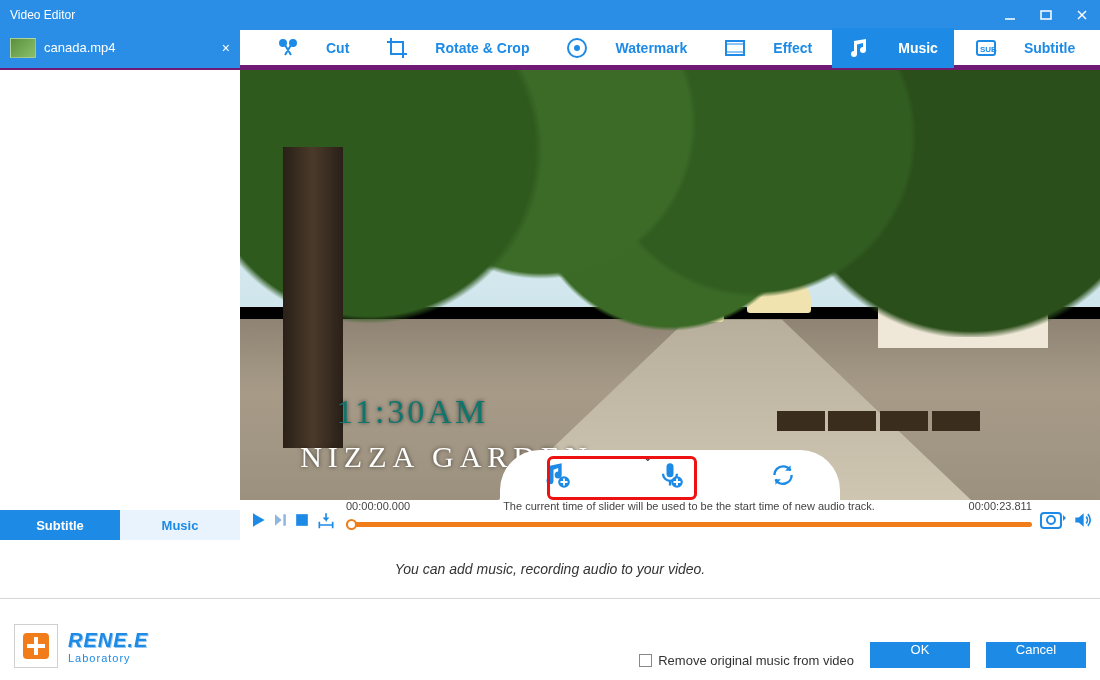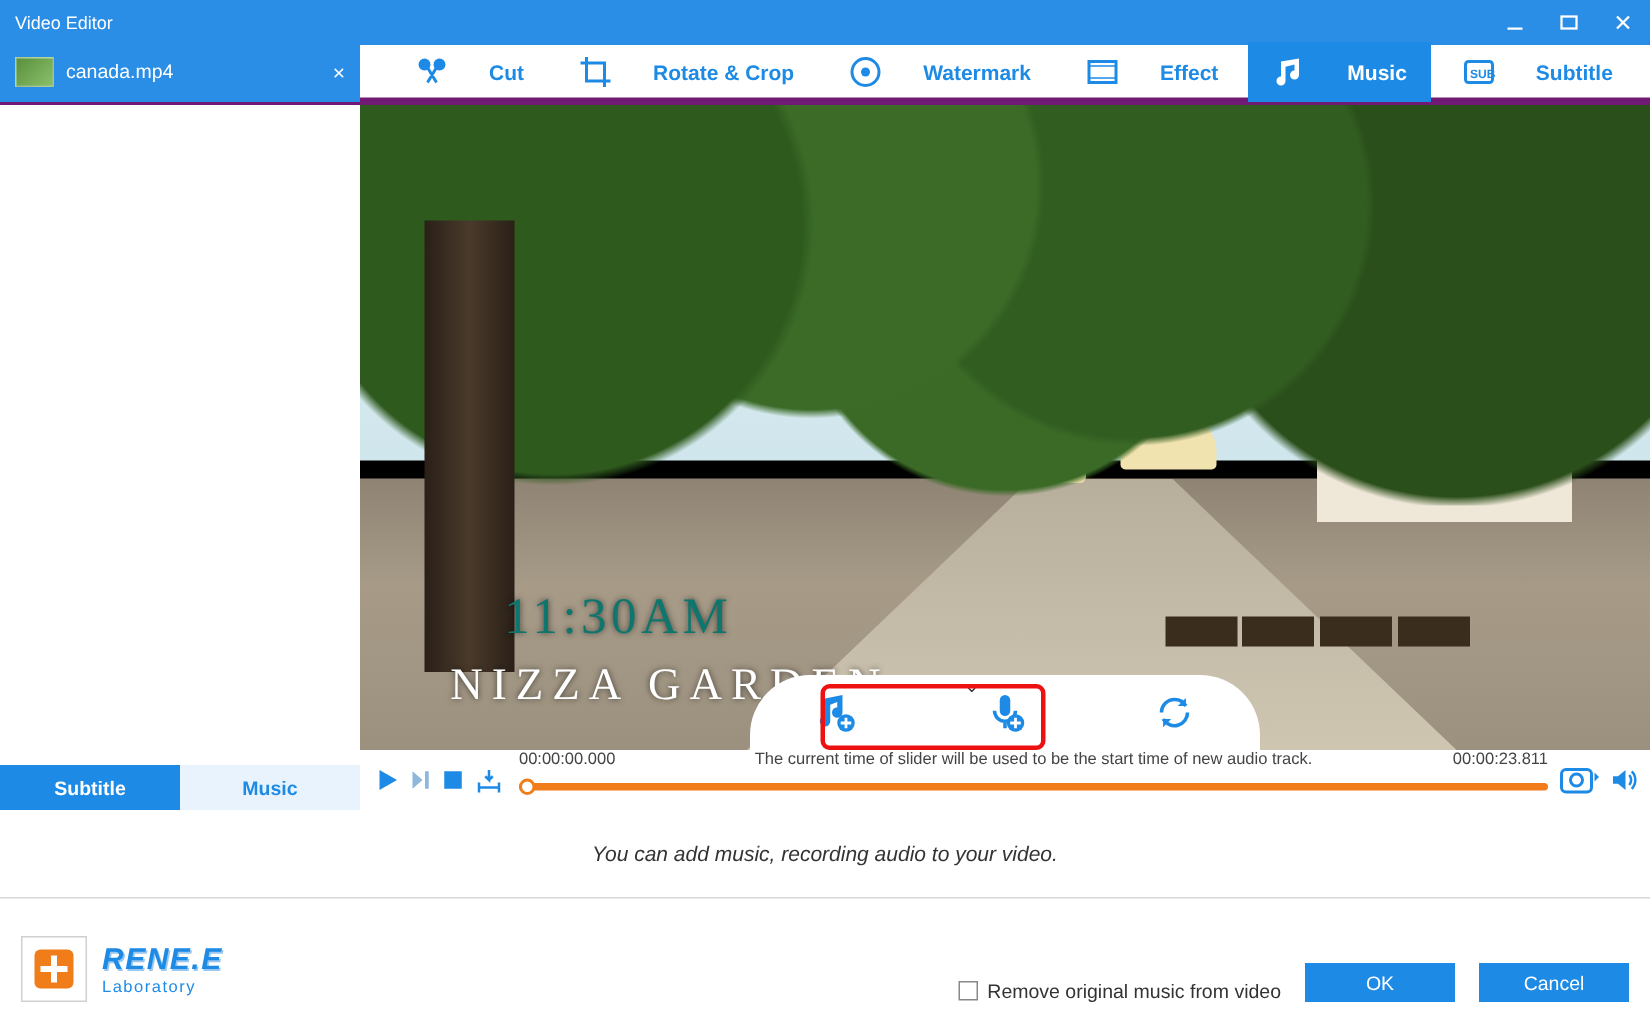--- a/index.html
+++ b/index.html
@@ -86,21 +86,21 @@
   .brand { display:flex; align-items:center; gap:10px; margin-right:auto; }
   .brandicon { width:44px; height:44px; background:#fff; border:1px solid #d0d0d0; display:flex; align-items:center; justify-content:center; position:relative;}
   .brandicon .plus { width:26px; height:26px; background:#f07d1a; border-radius:4px; position:relative;}
   .brandicon .plus::before, .brandicon .plus::after { content:""; position:absolute; background:#fff; }
   .brandicon .plus::before { left:11px; top:4px; width:4px; height:18px; }
   .brandicon .plus::after { top:11px; left:4px; height:4px; width:18px; }
   .brandtext .l1 { color:#1d8be6; font-weight:800; font-style:italic; font-size:20px; letter-spacing:1px; text-shadow:1px 1px 0 #9cc7ef;}
   .brandtext .l2 { color:#1d8be6; font-size:11px; letter-spacing:1px;}
   .chk { display:flex; align-items:center; gap:6px; font-size:13px; color:#333; cursor:pointer;}
   .chkbox { width:13px; height:13px; border:1px solid #888; background:#fff;}
-  .btn { width:100px; height:26px; background:#1d8be6; color:#fff; font-size:13px; display:flex; align-items:center; justify-content:center; cursor:pointer; }
+  .btn { width:100px; height:26px; background:#1d8be6; color:#fff; font-size:13px; display:flex; align-items:flex-start; justify-content:center; cursor:pointer; }
 
   .iconblue{ fill:#1d8be6; }
   .iconwhite{ fill:#fff; }
 </style>
 </head>
 <body>
 
 <div class="titlebar">
   <span>Video Editor</span>
   <div class="wincontrols">

